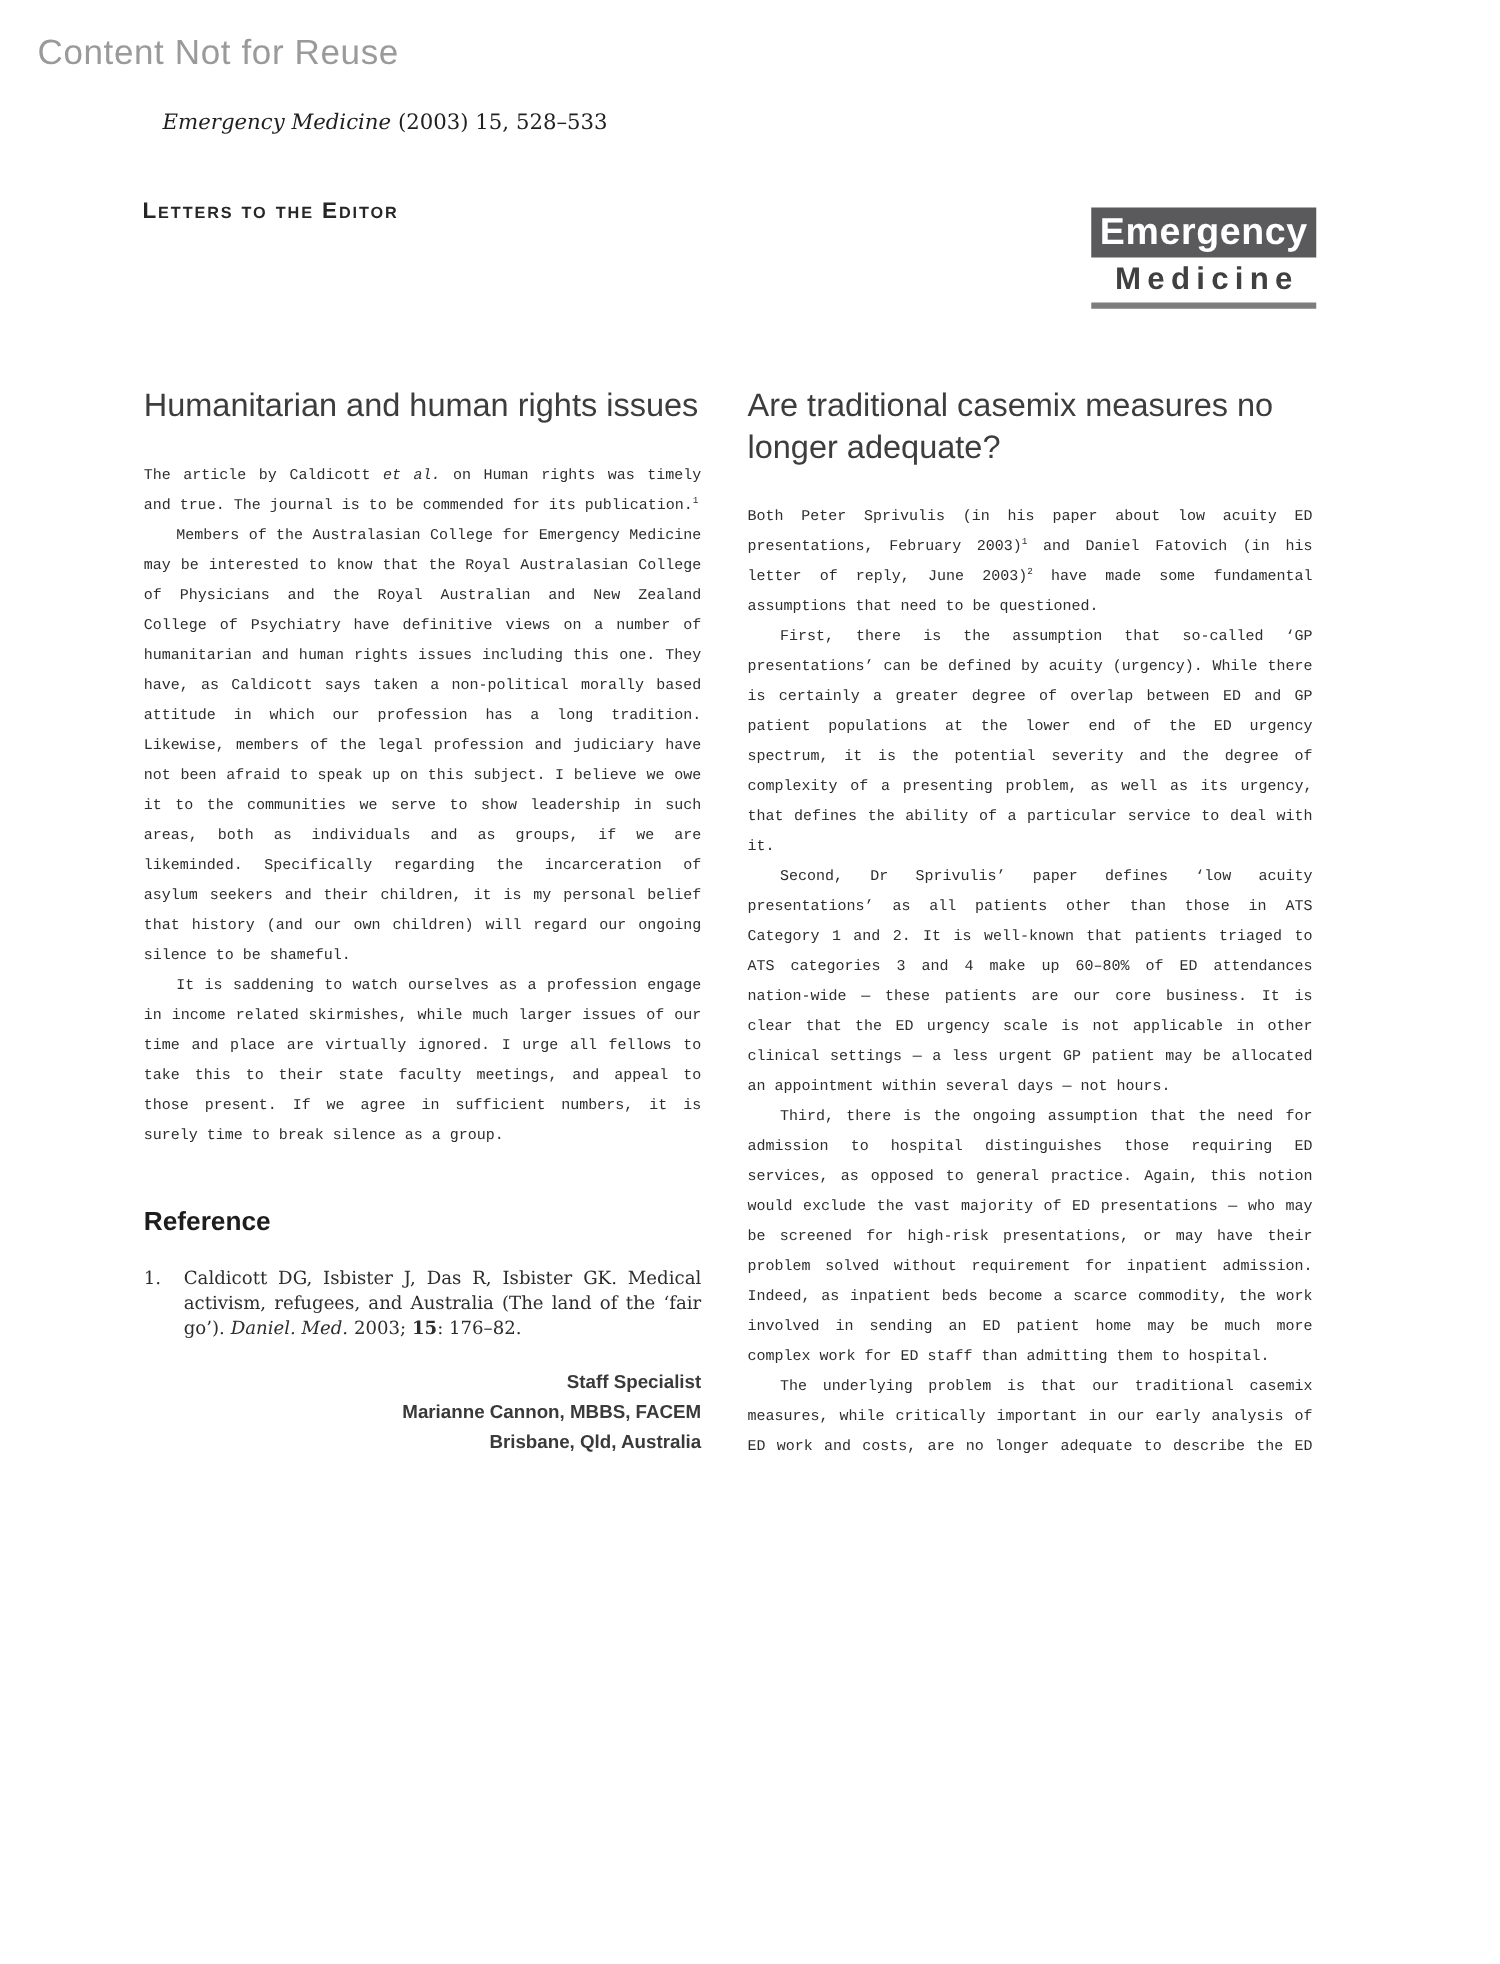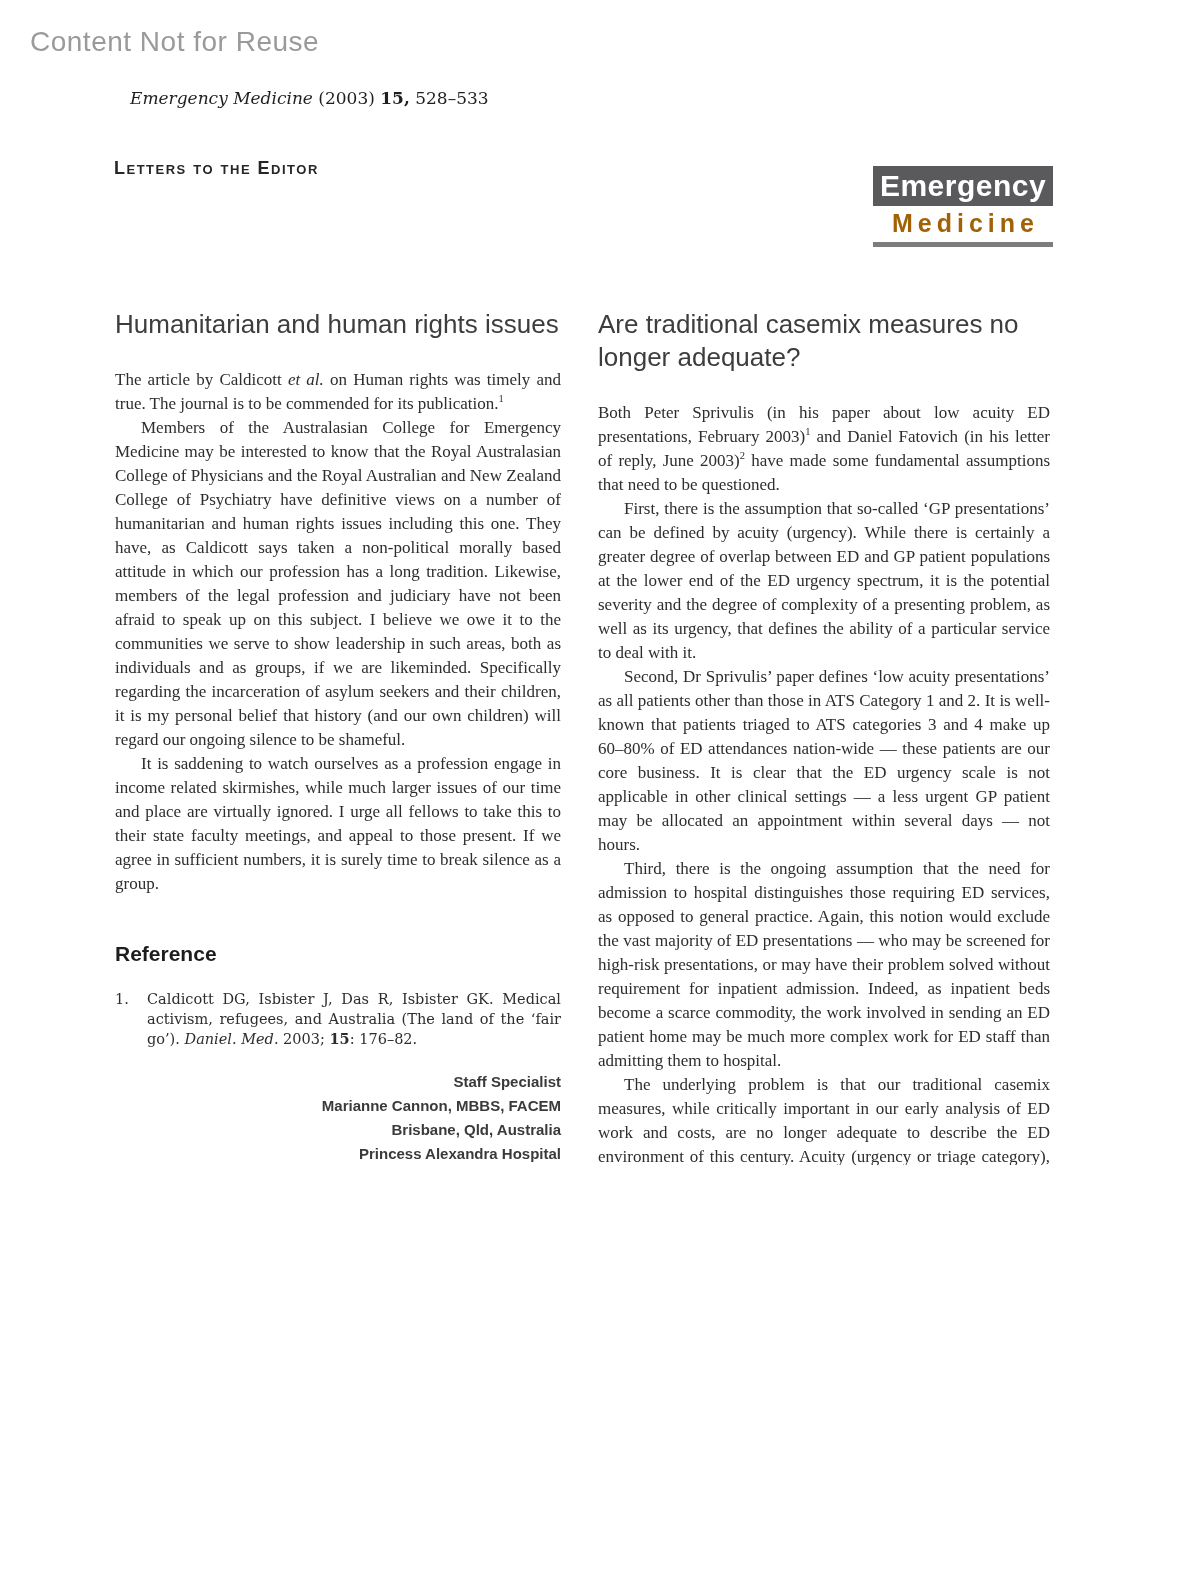--- a/index.html
+++ b/index.html
@@ -43,21 +43,21 @@
     background: #5a5a5c;
     color: #ffffff;
     font-size: 30px;
     font-weight: bold;
     text-align: center;
     height: 40px;
     line-height: 40px;
     letter-spacing: 0.5px;
   }
   .logo-bottom {
-    color: #a16207;
+    color: #404040;
     font-size: 25px;
     font-weight: bold;
     letter-spacing: 5px;
     text-align: center;
     height: 35px;
     line-height: 35px;
     text-indent: 5px;
   }
   .logo-bar {
     height: 5px;
@@ -73,22 +73,22 @@
   .article-title {
     font-family: "Liberation Sans", sans-serif;
     font-weight: 400;
     font-size: 26px;
     line-height: 33px;
     color: #3d3d3d;
     margin: 0 0 27px 0;
   }
   .body-text p {
     margin: 0;
-    font-family: Liberation Serif, serif;
-    font-size: 17px;
+    font-family: Liberation Mono, monospace;
+    font-size: 12px;
     line-height: 24px;
     color: #2d2d2d;
     text-align: justify;
   }
   .body-text p.indent { text-indent: 26px; }
   .sup {
     font-size: 0.62em;
     vertical-align: super;
     line-height: 0;
   }
@@ -124,21 +124,21 @@
     margin: 8px 0 0 auto;
   }
 </style>
 </head>
 <body>
 
 <div class="page">
 
   <div class="watermark" style="color: rgb(154, 154, 154);">Content Not for Reuse</div>
 
-  <div class="citation"><span style="font-style: italic;">Emergency Medicine</span><span> (2003) </span><span style="font-weight: bold;">15,</span><span> 528–533</span></div>
+  <div class="citation"><span style="font-style: italic;">Emergency Medicine</span><span> (2003) </span><span style="font-weight: normal;">15,</span><span> 528–533</span></div>
 
   <div class="section-heading">Letters to the Editor</div>
 
   <div class="logo">
     <div class="logo-top" style="background: rgb(90, 90, 92);">Emergency</div>
     <div class="logo-bottom">Medicine</div>
     <div class="logo-bar" style="background: rgb(125, 125, 127);"></div>
   </div>
 
   <div class="col col-left">

